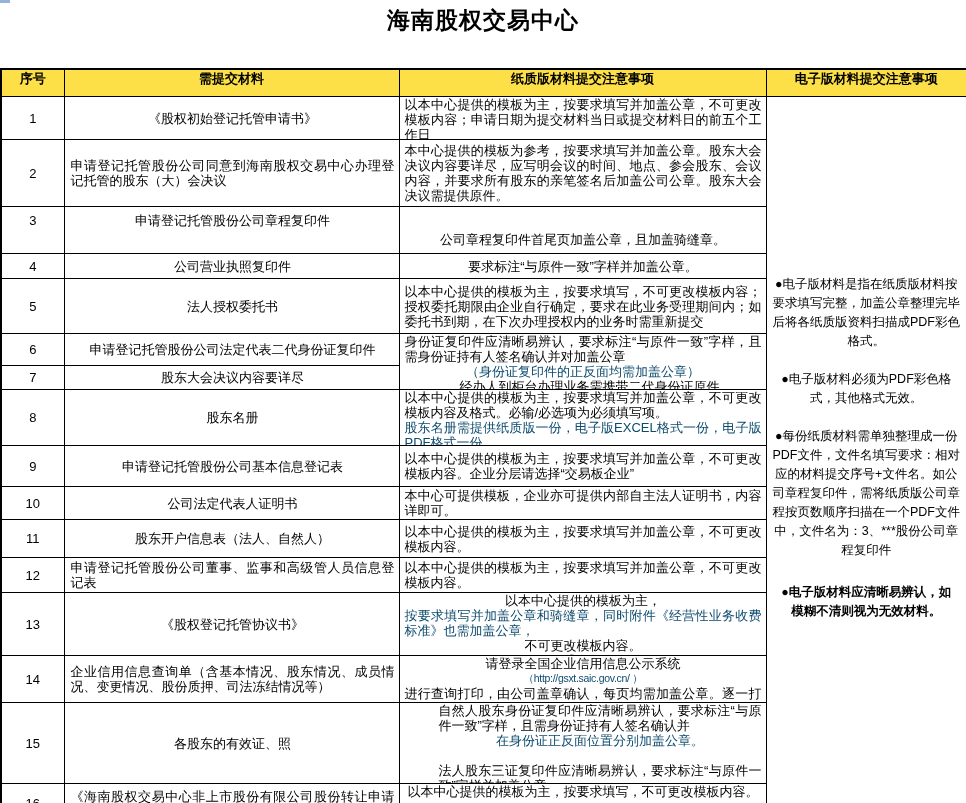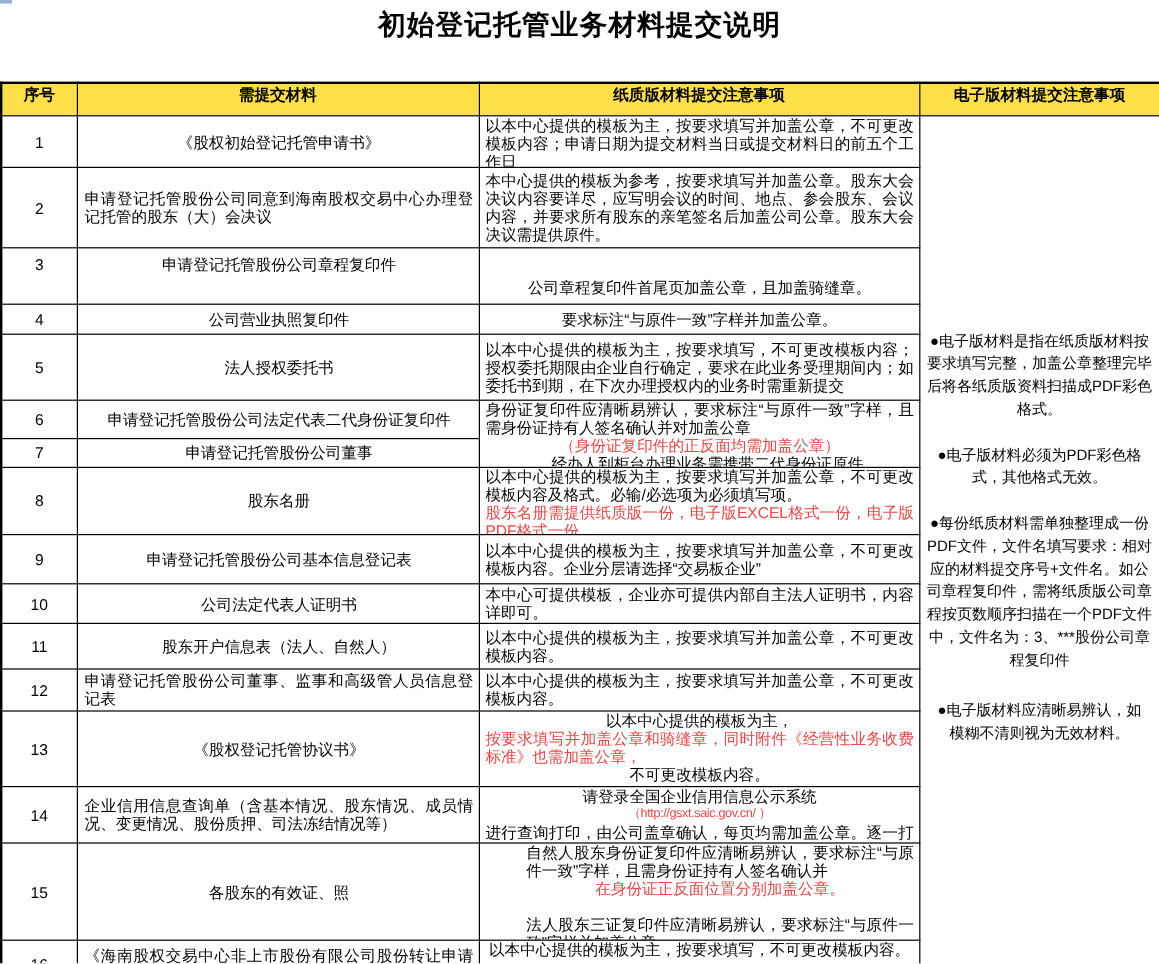--- a/index.html
+++ b/index.html
@@ -13,32 +13,32 @@
   th.hd{background:#fde047;font-size:13px;font-weight:bold;text-align:center;
         height:26px;vertical-align:middle;border-bottom:2px solid #000;}
   .cell{box-sizing:border-box;overflow:hidden;display:flex;flex-direction:column;
         justify-content:center;justify-content:safe center;
         font-size:13px;line-height:15px;align-items:center;}
   .no-cell{align-items:center;text-align:center;}
   .mat-cell{padding:0 4px 0 6px;text-align:justify;}
   .paper-cell{padding:0 4px 0 5px;text-align:justify;white-space:pre-wrap;word-break:break-all;}
   .enotes-cell{padding:0 5px;text-align:center;font-size:12.5px;line-height:19px;}
   .enotes-cell p{margin:0 0 19px 0;}
-  .enotes-cell p:last-child{margin:4px;}
-  .red{color:#ef4444;}
+  .enotes-cell p:last-child{margin:4px;font-weight:bold;}
+  .red{color:#0c4a6e;}
   .url{font-size:10.5px;letter-spacing:-0.3px;}
 </style>
 </head>
 <body>
 
 <div class="page">
   <div class="corner-artifact"></div>
 
   <div class="title-block">
-    <div class="title-line">初始登记托管业务材料提交说明</div>
+    <div class="title-line">海南股权交易中心</div>
   </div>
 
   <table class="doc">
     <colgroup>
       <col style="width:63px">
       <col style="width:335px">
       <col style="width:367px">
       <col style="width:201px">
     </colgroup>
     <thead>
@@ -122,21 +122,21 @@
           </td>
           <td rowspan="2">
             <div class="cell paper-cell" style="height: 55px;"><span class="">身份证复印件应清晰易辨认，要求标注“与原件一致”字样，且需身份证持有人签名确认并对加盖公章</span><span class="red">（身份证复印件的正反面均需加盖公章）</span><span class="">。经办人到柜台办理业务需携带二代身份证原件</span></div>
           </td>
         </tr>
         <tr style="height: 24px;">
           <td>
             <div class="cell no-cell" style="height: 23px;">7</div>
           </td>
           <td>
-            <div class="cell mat-cell" style="height: 23px;">申请登记托管股份公司董事</div>
+            <div class="cell mat-cell" style="height: 23px;">股东大会决议内容要详尽</div>
           </td>
         </tr>
         <tr style="height: 56px;">
           <td>
             <div class="cell no-cell" style="height: 55px;">8</div>
           </td>
           <td>
             <div class="cell mat-cell" style="height: 55px;">股东名册</div>
           </td>
           <td>

